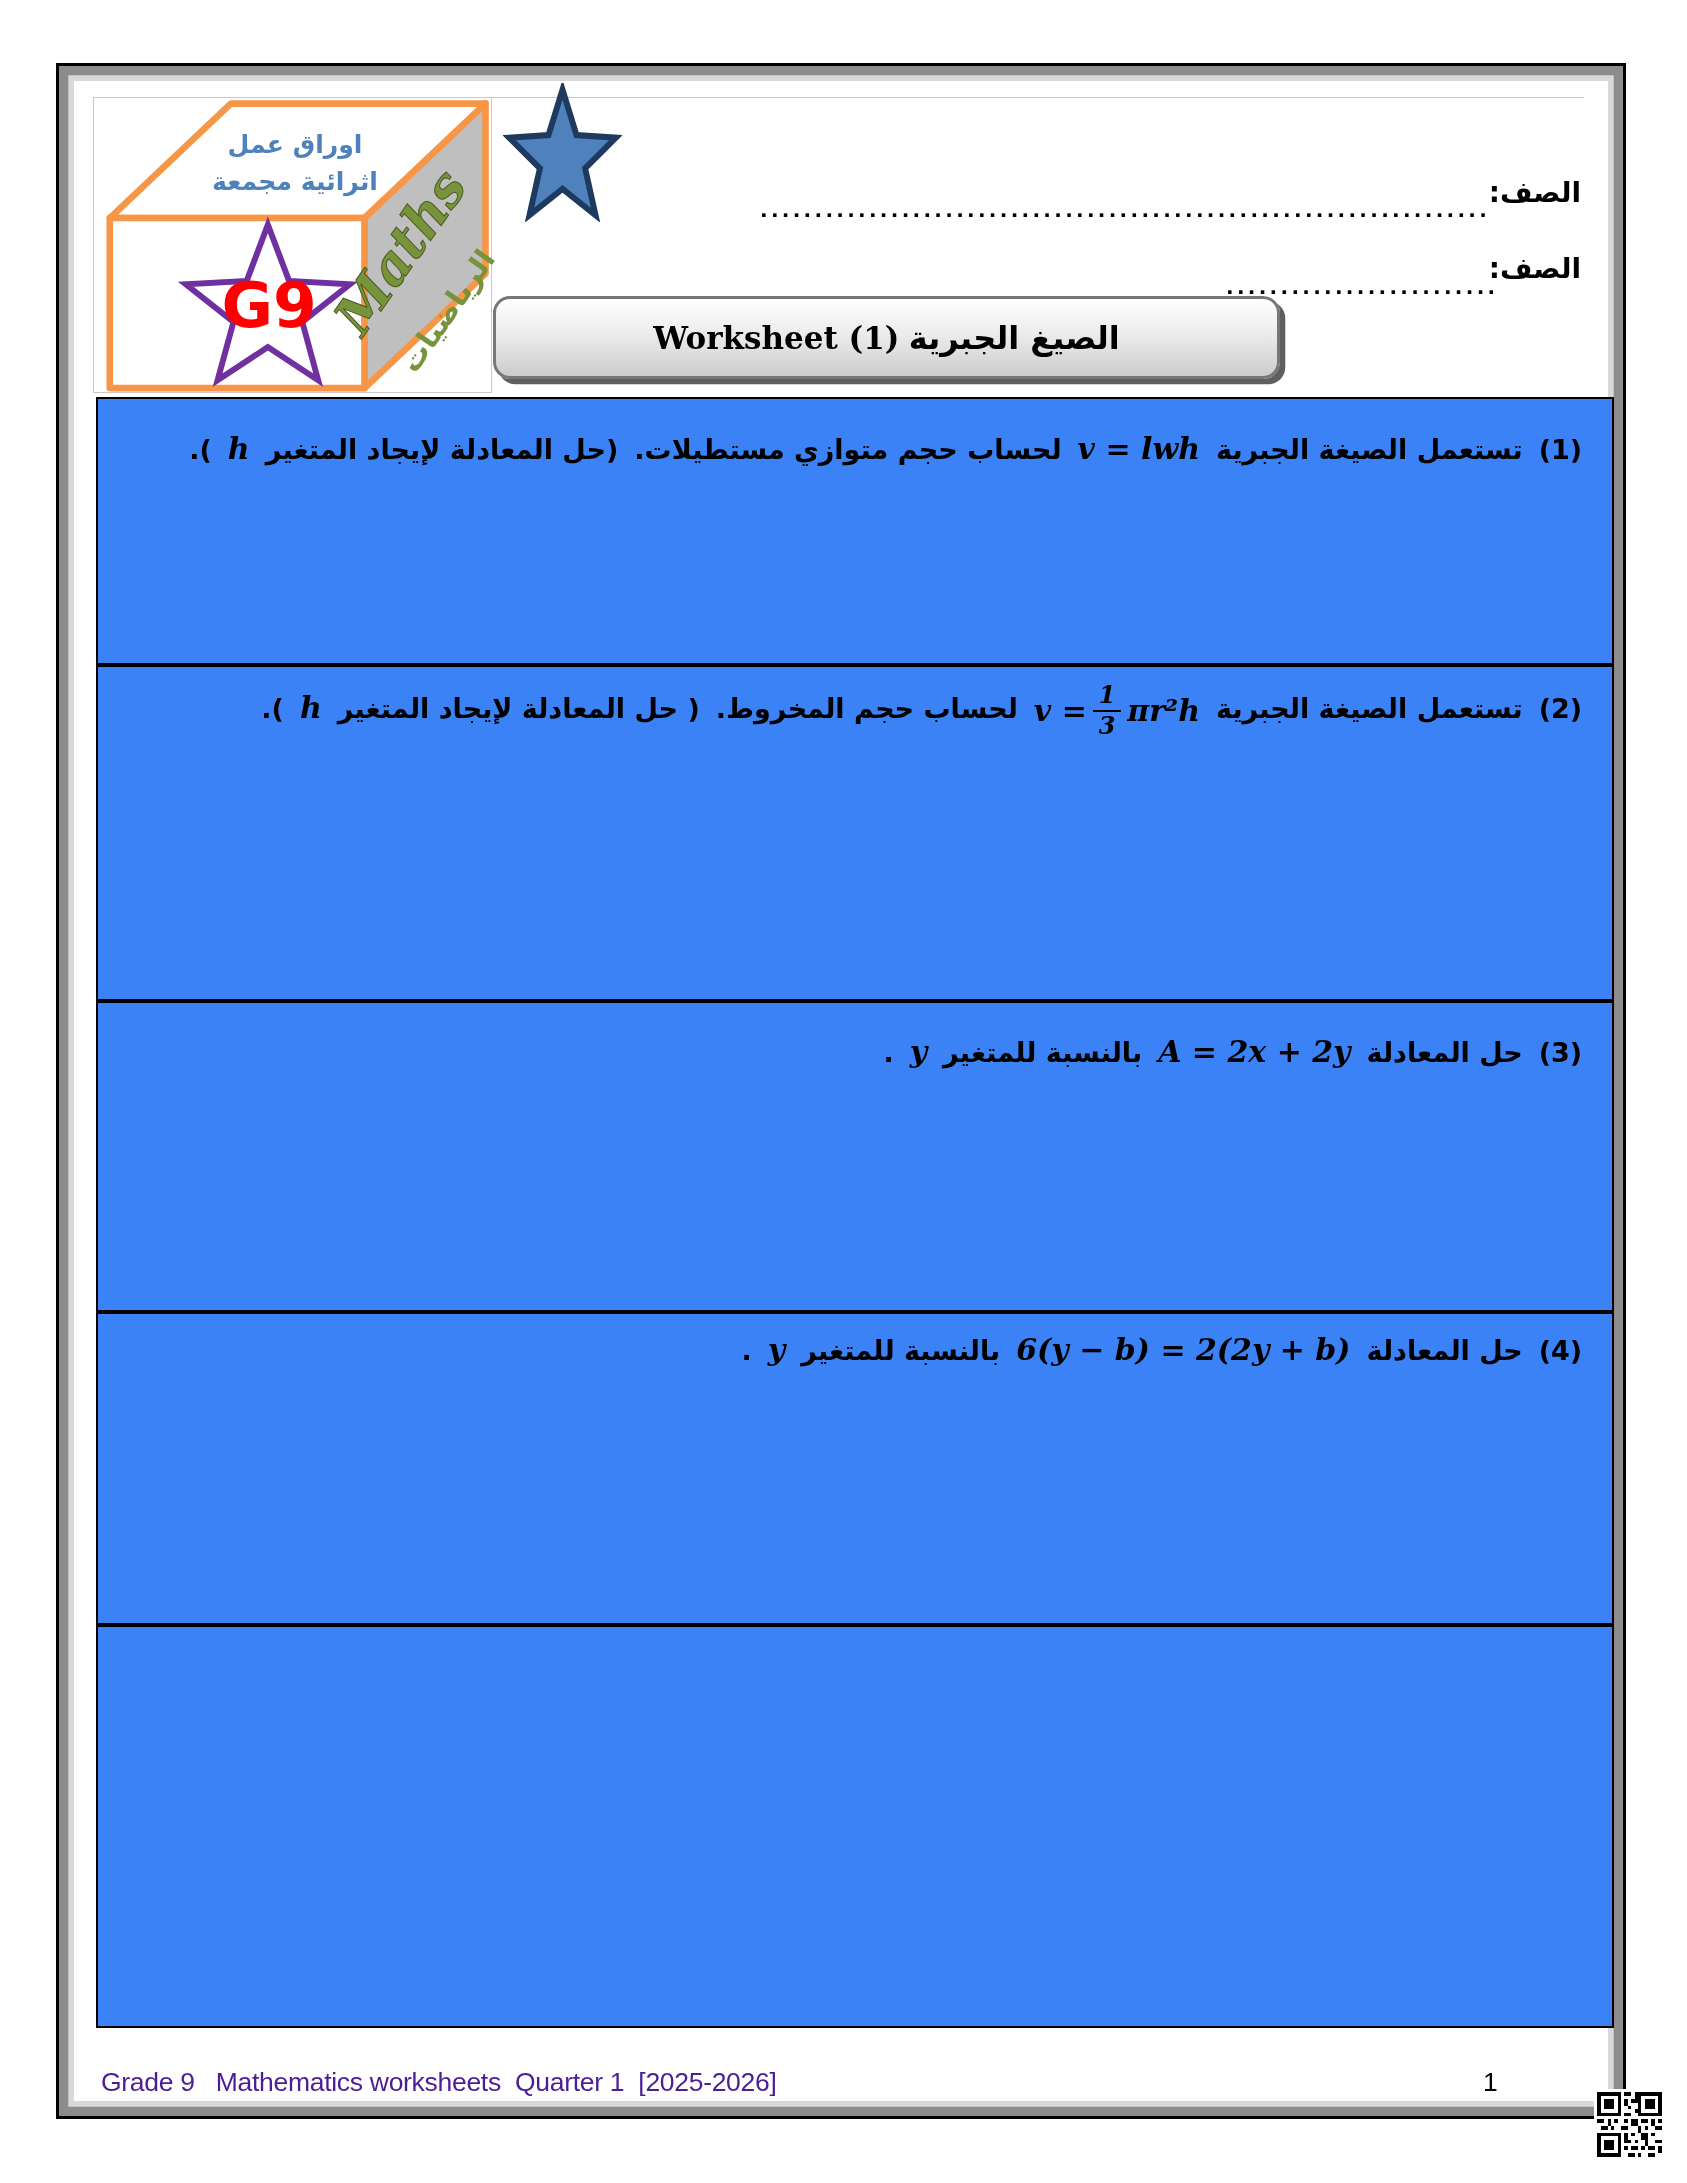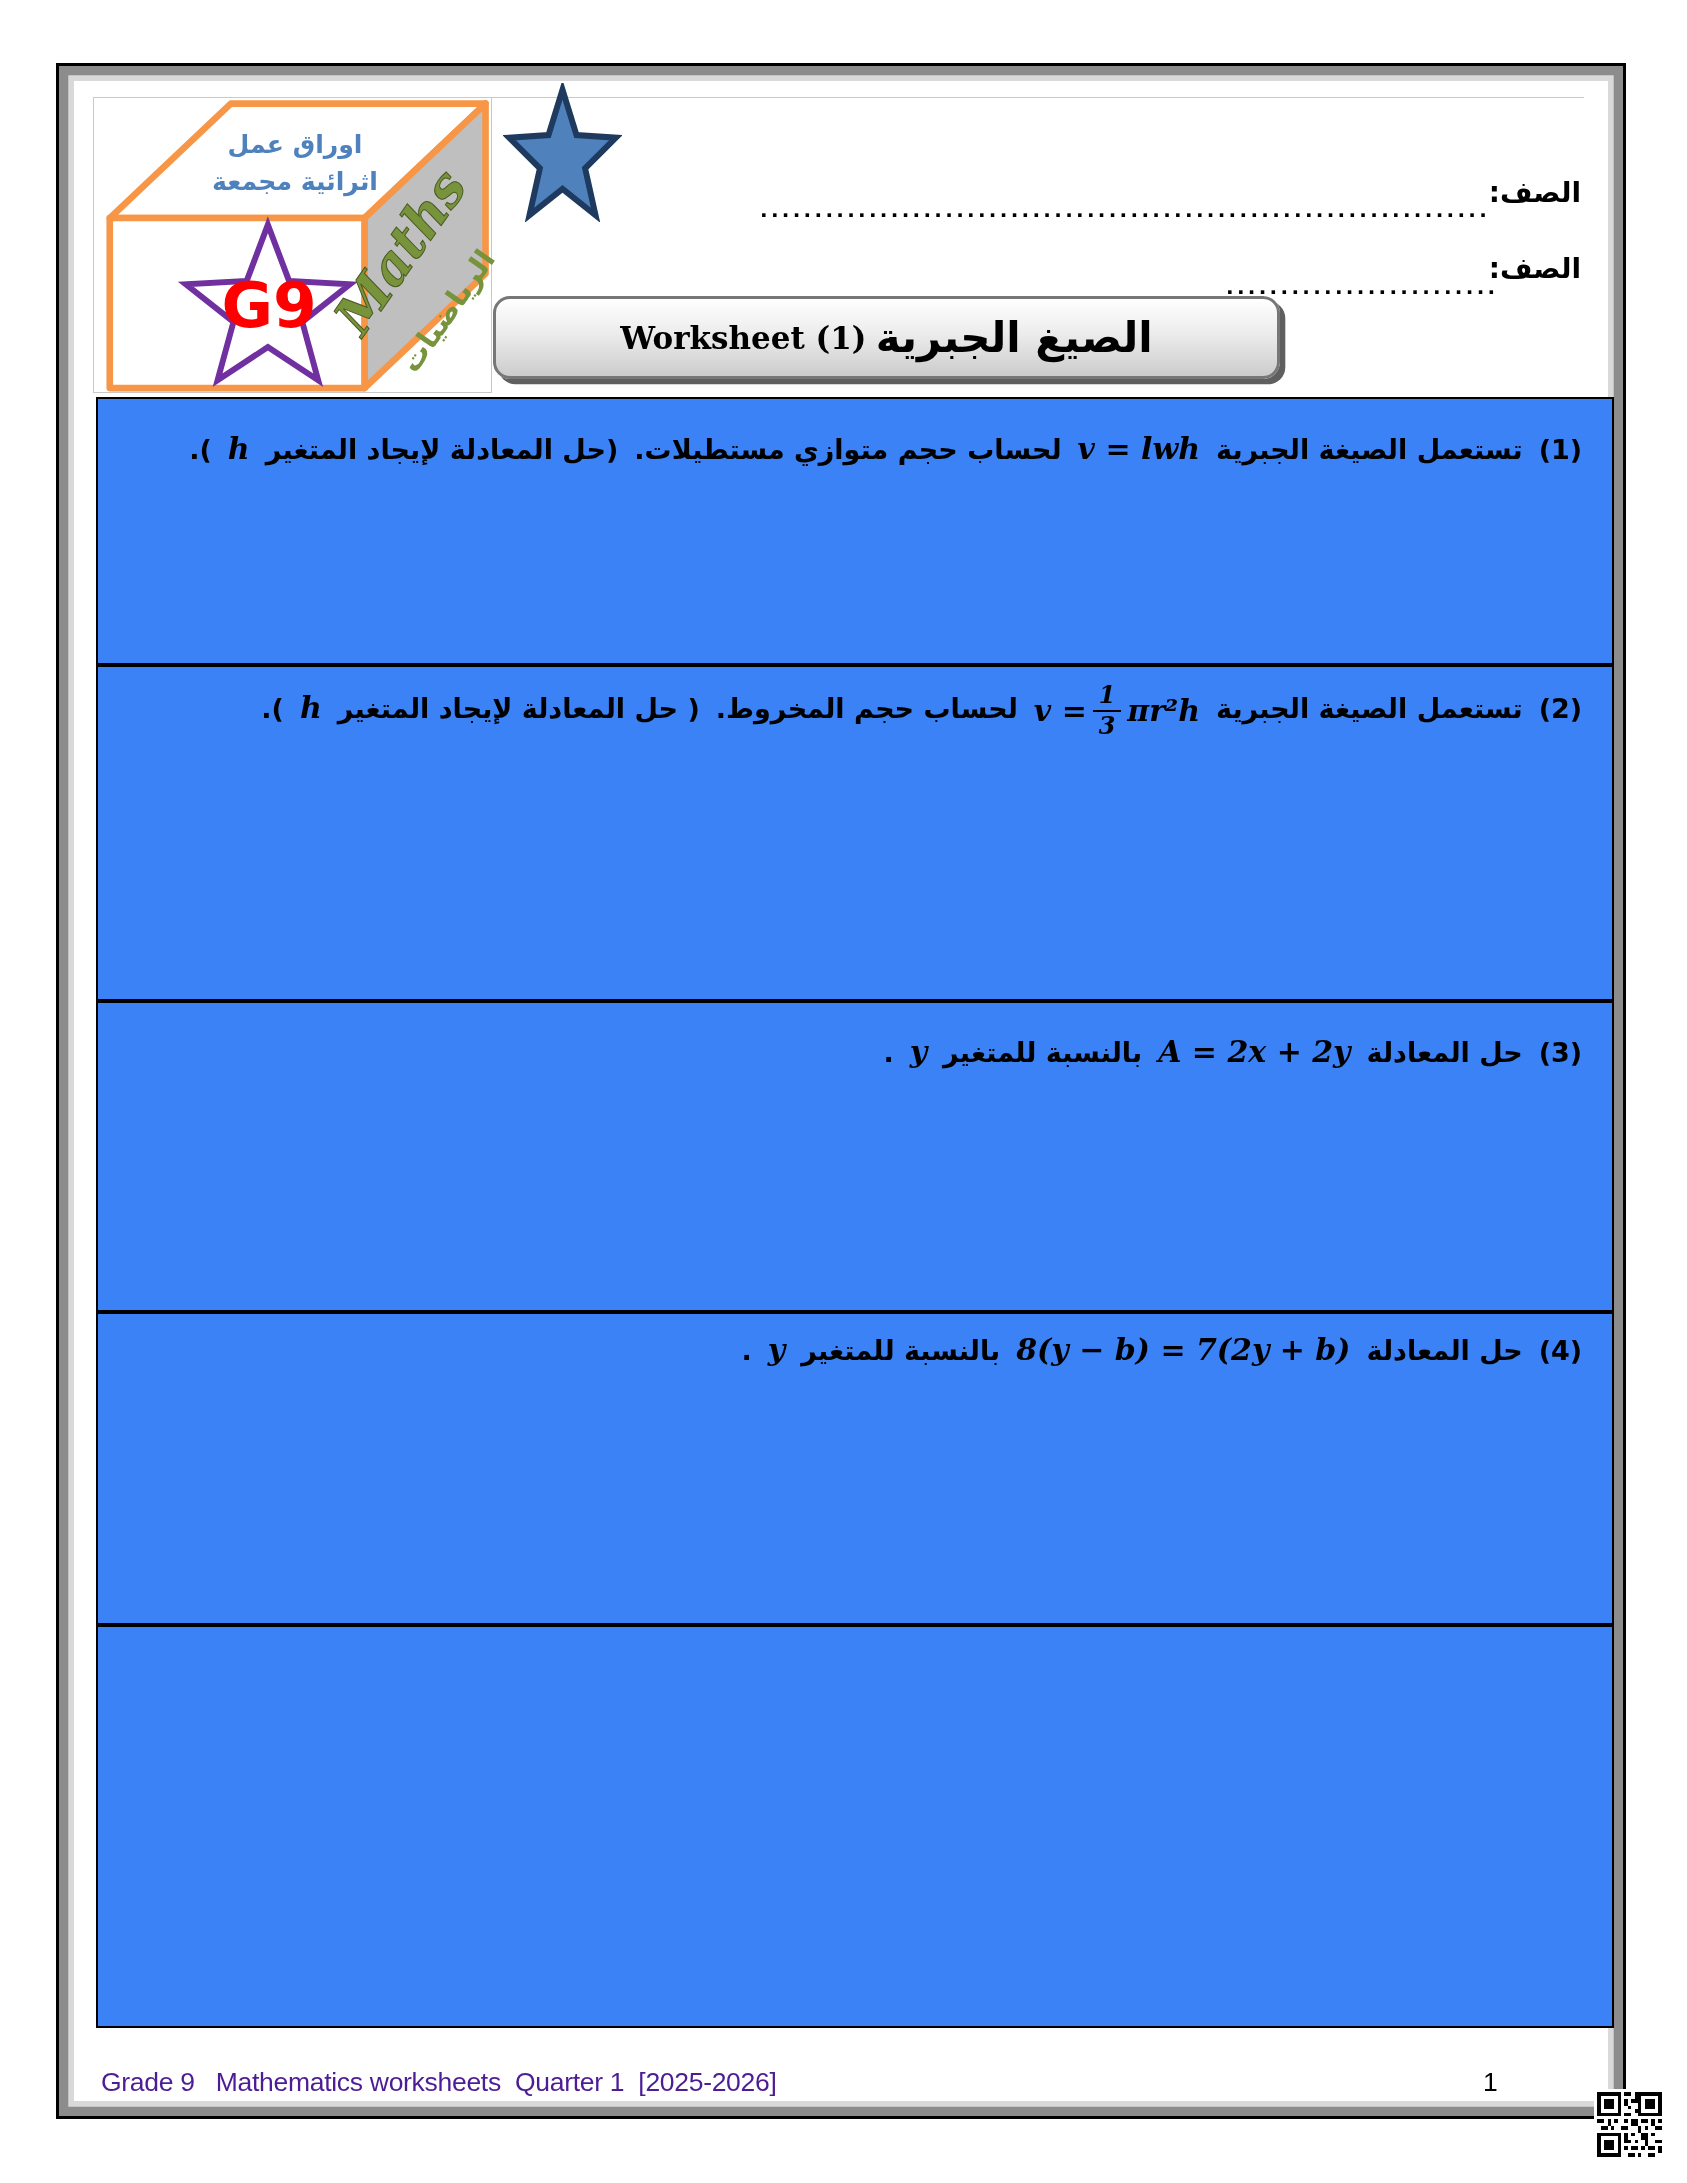--- a/index.html
+++ b/index.html
@@ -31,21 +31,21 @@
   .name-dots{left:760px;top:200px;width:728px;}
   .class-dots{left:1226px;top:277px;width:268px;}
   
   .title-box{
     position:absolute;left:493px;top:296px;width:787px;height:83px;box-sizing:border-box;
     border:3.3px solid #777;border-radius:17px;
     background:linear-gradient(180deg,#ffffff 0%,#ececec 45%,#cccccc 100%);
     box-shadow:5.3px 5.3px 0 #5f5f5f;
     display:flex;align-items:center;justify-content:center;direction:rtl;
   }
-  .title-box .t-ar{font-weight:bold;font-size:42px;color:#000;margin-left:9.3px;}
+  .title-box .t-ar{font-weight:bold;font-size:32px;color:#000;margin-left:9.3px;}
   .title-box .t-en{font-family:"DejaVu Serif","Liberation Serif",serif;font-weight:bold;font-size:31px;color:#000;}
   
   .main-box{
     position:absolute;left:96px;top:397px;width:1518px;height:1631px;box-sizing:border-box;
     border:2.6px solid #000;background:#3b82f6;
   }
   .divider{position:absolute;left:0;right:0;height:4px;background:#000;}
   .d1{top:264px;} .d2{top:600px;} .d3{top:911px;} .d4{top:1224px;}
   .qrow{
     position:absolute;left:23px;right:26.5px;direction:rtl;text-align:right;
@@ -146,21 +146,21 @@
     <span>حل المعادلة</span>
     <span class="math wide">A = 2x + 2y</span>
     <span>بالنسبة للمتغير</span>
     <span class="math">y</span>
     <span>.</span>
   </div>
 
   <div class="qrow q4">
     <span class="qnum">(4)</span>
     <span>حل المعادلة</span>
-    <span class="math">8(y − b) = 7(2y + b)</span>
+    <span class="math">6(y − b) = 2(2y + b)</span>
     <span>بالنسبة للمتغير</span>
     <span class="math">y</span>
     <span>.</span>
   </div>
 
 </div>
 
 <div class="footer-left">Grade 9   Mathematics worksheets  Quarter 1  [2025-2026]</div>
 <div class="footer-page">1</div>
 

